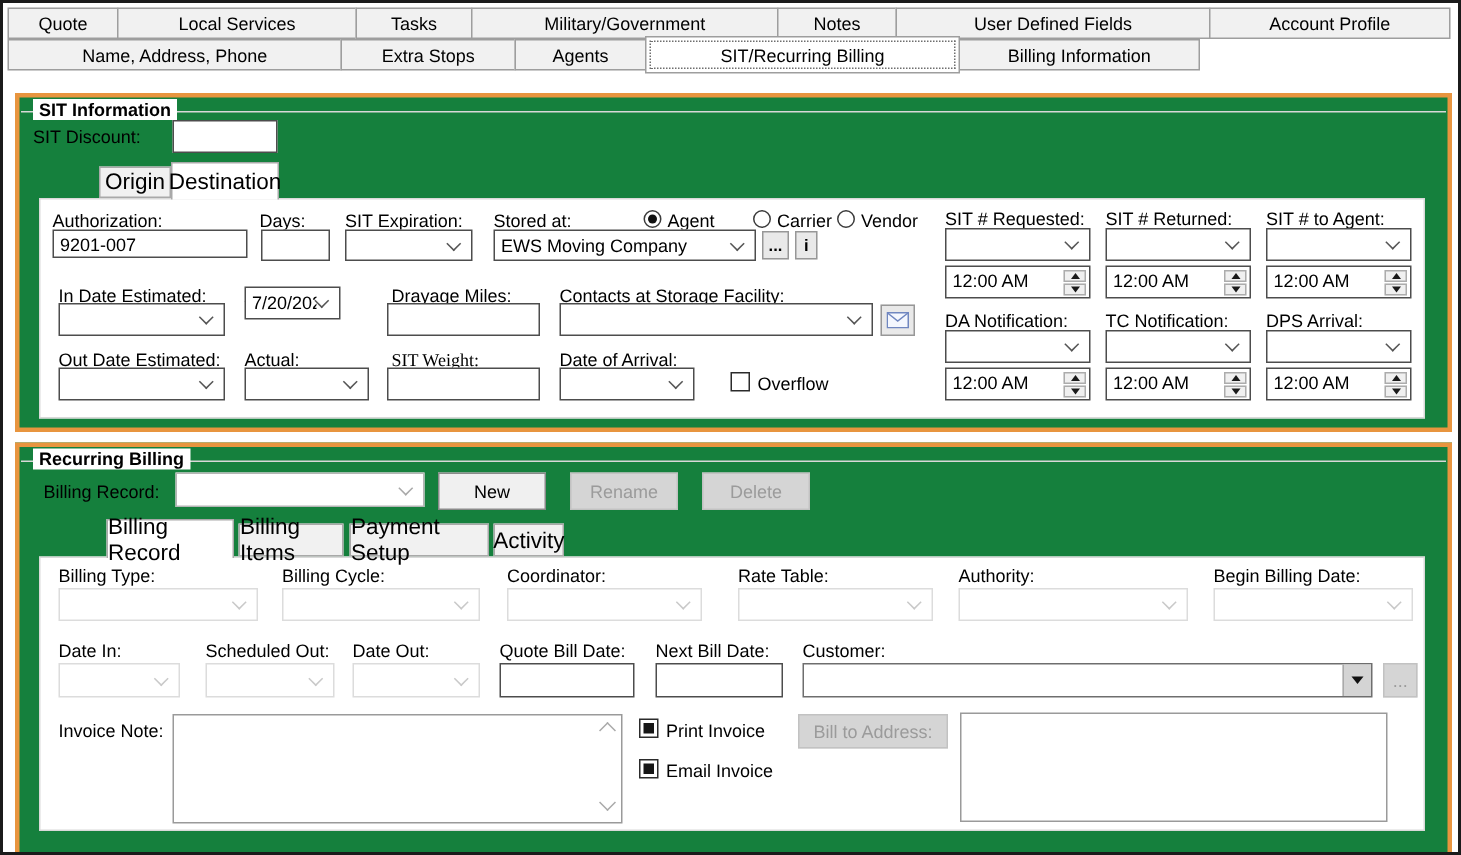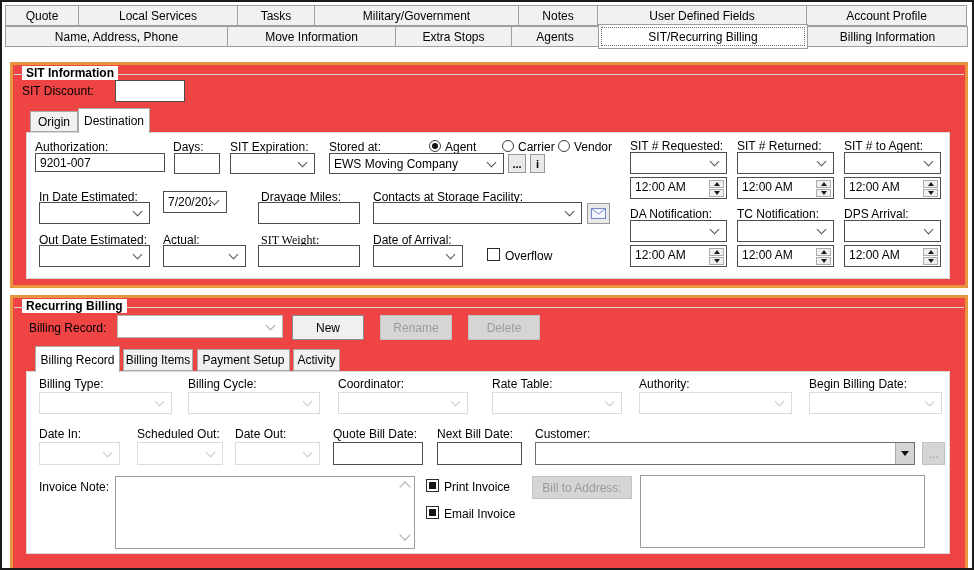--- a/index.html
+++ b/index.html
@@ -15,21 +15,21 @@
     height:21px; border:1px solid #9e9e9e; background:#f1f1f1;
     display:flex; align-items:center; justify-content:center;
     font-size:12px; margin-left:-1px; white-space:nowrap; position:relative; z-index:1;
   }
   .tab:first-child { margin-left:0; }
   .tab.sel {
     background:#fff; z-index:3; height:25px; top:-2px;
     outline:1px dotted #6e6e6e; outline-offset:-4px;
   }
   
-  .groupbox { position:absolute; border:3px solid #e8953f; background:#ef4444; }
+  .groupbox { position:absolute; border:3px solid #e8953f; background:#15803d; }
   .legend-line { position:absolute; left:1px; right:1px; top:9px; border-top:1px solid #d8d8d8; }
   .legend { position:absolute; top:1px; left:9px; background:#fff; padding:0 4px; font-weight:bold; font-size:12px; z-index:2; }
   
   .lbl { position:absolute; white-space:nowrap; font-size:12px; color:#000; }
   .tin { position:absolute; border:1px solid #4d4d4d; background:#fff; font-family:inherit; font-size:12px; padding:1px 4px; color:#000; }
   .combo { position:absolute; border:1px solid #4d4d4d; background:#fff; display:flex; align-items:center; }
   .combo .val { flex:1; padding-left:4px; overflow:hidden; white-space:nowrap; font-size:12px; }
   .chev { width:7px; height:7px; border-right:1px solid #555; border-bottom:1px solid #555; transform:rotate(45deg); margin:-3px 8px 0 0; flex:none; }
   .combo.lite { border-color:#b5b5b5; } .combo.lite .chev { border-color:#a9a9a9; }
   .combo.dis  { border-color:#dcdcdc; } .combo.dis .chev  { border-color:#c9c9c9; }
@@ -43,21 +43,21 @@
   .tu { width:0;height:0;border-left:3px solid transparent;border-right:3px solid transparent;border-bottom:4px solid #1a1a1a; }
   .td { width:0;height:0;border-left:3px solid transparent;border-right:3px solid transparent;border-top:4px solid #1a1a1a; }
   .btn { position:absolute; border:1px solid #8a8a8a; background:#f0f0f0; display:flex; align-items:center; justify-content:center; font-size:12px; color:#000; }
   .btn.dis { background:#d5d5d5; border-color:#c2c2c2; color:#9b9b9b; }
   .sqbtn { position:absolute; border:1px solid #979797; background:#e9e9e9; display:flex; align-items:center; justify-content:center; font-size:11px; font-weight:bold; }
   .radio { position:absolute; width:12px; height:12px; border:1px solid #3c3c3c; border-radius:50%; background:#fff; }
   .radio.on::after { content:""; position:absolute; left:2px; top:2px; width:6px; height:6px; border-radius:50%; background:#111; }
   .cb { position:absolute; width:13px; height:13px; border:1px solid #2b2b2b; background:#fff; }
   .cb.filled::after { content:""; position:absolute; left:2px; top:2px; right:2px; bottom:2px; background:#161616; }
   
-  .subtab { position:absolute; border:1px solid #a9a9a9; background:#f1f1f1; display:flex; align-items:center; justify-content:center; font-size:12px; z-index:1; }
+  .subtab { position:absolute; border:1px solid #a9a9a9; background:#f1f1f1; display:flex; align-items:center; justify-content:center; font-size:15px; z-index:1;margin-left:36px; }
   .subtab.active { background:#fff; border-bottom:none; z-index:3; }
   .panel { position:absolute; border:1px solid #d9d9d9; background:#fff; }
   
   .scv { position:absolute; width:8px; height:8px; border-right:1px solid #a9a9a9; border-bottom:1px solid #a9a9a9; }
   .sc-up { transform:rotate(-135deg); } .sc-dn { transform:rotate(45deg); }
 </style>
 </head>
 <body>
 
 <div class="win">
@@ -67,21 +67,20 @@
     <div class="tab" style="width:160px">Local Services</div>
     <div class="tab" style="width:78px">Tasks</div>
     <div class="tab" style="width:205px">Military/Government</div>
     <div class="tab" style="width:80px">Notes</div>
     <div class="tab" style="width:210px">User Defined Fields</div>
     <div class="tab" style="width:161px">Account Profile</div>
   </div>
 
   <div class="tabrow" style="top:24px;">
     <div class="tab" style="width:223px">Name, Address, Phone</div>
-    <div class="tab" style="width:169px">Move Information</div>
     <div class="tab" style="width:117px">Extra Stops</div>
     <div class="tab" style="width:88px">Agents</div>
     <div class="tab sel" style="width:210px">SIT/Recurring Billing</div>
     <div class="tab" style="width:161px">Billing Information</div>
   </div>
 
   <div class="groupbox" style="left:8px;top:60px;width:958px;height:226px;">
     <div class="legend-line"></div>
     <div class="legend">SIT Information</div>
 

